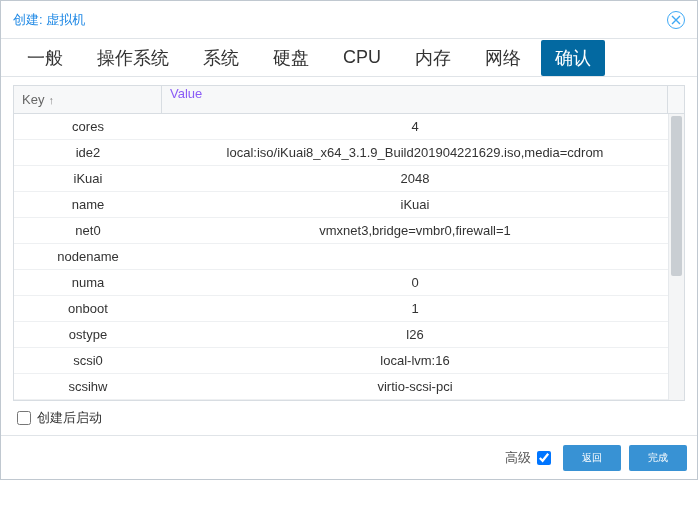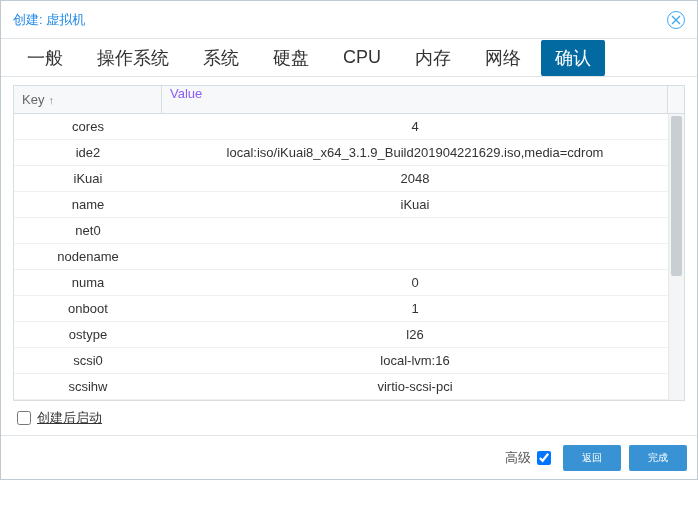--- a/index.html
+++ b/index.html
@@ -20,21 +20,21 @@
   .col-scroll-h { width: 16px; }
   .sort-ind { margin-left: 4px; font-size: 11px; color: #888; }
   .grid-body-wrap { flex: 1; display: flex; min-height: 0; }
   .grid-body { flex: 1; overflow: hidden; text-align: center; }
   .row { display: flex; height: 26px; align-items: center; border-bottom: 1px solid #eef0f2; }
   .row:last-child { border-bottom: 1px solid #eef0f2; }
   .cell-key { width: 148px; padding: 0 8px; color: #333; white-space: nowrap; overflow: hidden; }
   .cell-val { flex: 1; padding: 0 8px; color: #333; white-space: nowrap; overflow: hidden; text-overflow: ellipsis; }
   .scrollbar { width: 16px; border-left: 1px solid #e6e9ec; background: #f4f5f6; position: relative; }
   .scroll-thumb { position: absolute; left: 2px; right: 2px; top: 2px; height: 160px; background: #c9ced3; border-radius: 2px; }
-  .below-grid { padding: 8px 4px 8px 4px; display: flex; align-items: flex-start; text-decoration: underline; }
+  .below-grid { padding: 8px 4px 8px 4px; display: flex; align-items: flex-start; }
   .chk { display: inline-flex; align-items: center; gap: 6px; cursor: pointer; }
   .chk input { width: 14px; height: 14px; margin: 0; }
   .footer { height: 44px; border-top: 1px solid #e0e4e8; display: flex; align-items: center; justify-content: flex-end; padding: 16px 10px; gap: 8px; }
   .adv-toggle { display: inline-flex; align-items: center; gap: 6px; color: #555; cursor: pointer; margin-right: 4px; }
   .adv-toggle input { width: 14px; height: 14px; margin: 0; }
   .btn { min-width: 58px; height: 26px; border: none; border-radius: 2px; background: #3892d4; color: #fff; font-size: 10px; cursor: pointer; padding: 0 12px; }
   .row.cut { height: 20px; }
   .row.cut .cell-key, .row.cut .cell-val { align-self: flex-start; padding-top: 2px; }
 </style>
 </head>
@@ -87,20 +87,21 @@
             <div class="row">
               <div class="cell-key">iKuai</div>
               <div class="cell-val">2048</div>
             </div>
             <div class="row">
               <div class="cell-key">name</div>
               <div class="cell-val">iKuai</div>
             </div>
             <div class="row">
               <div class="cell-key">net0</div>
+              <div class="cell-val">vmxnet3,bridge=vmbr0,firewall=1</div>
             </div>
             <div class="row">
               <div class="cell-key">nodename</div>
             </div>
             <div class="row">
               <div class="cell-key">numa</div>
               <div class="cell-val">0</div>
             </div>
             <div class="row">
               <div class="cell-key">onboot</div>

